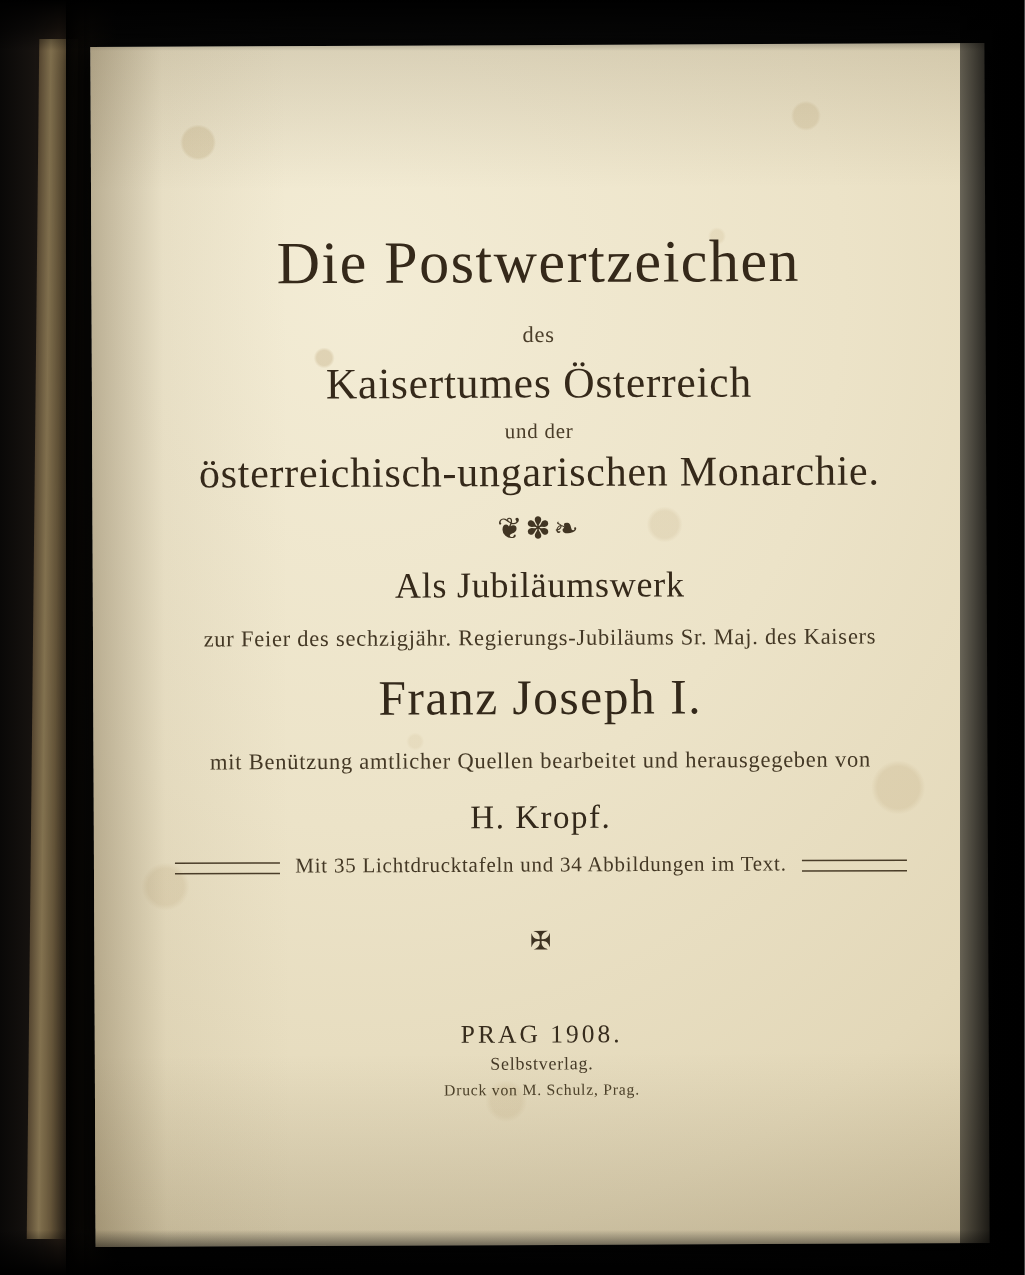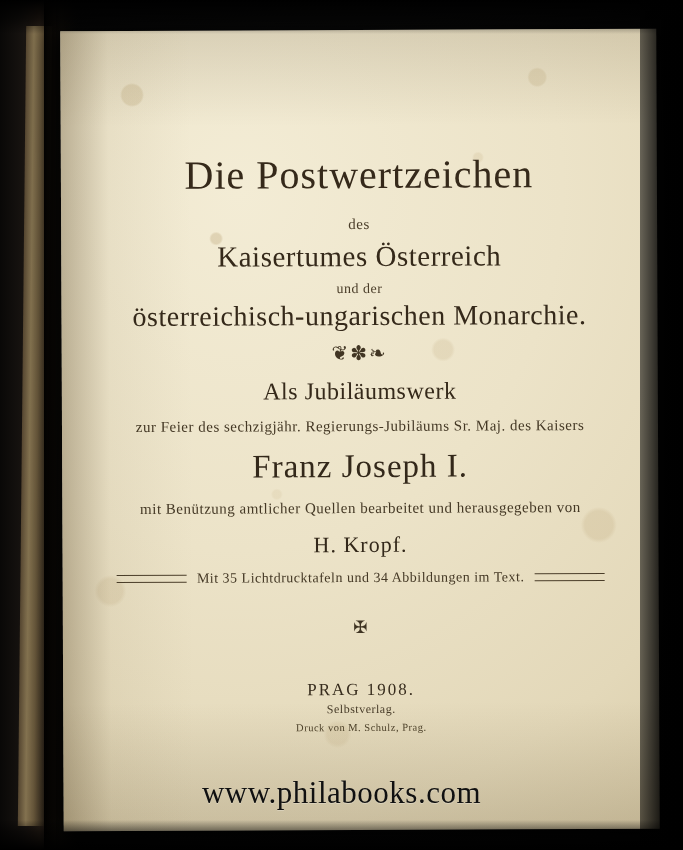--- a/index.html
+++ b/index.html
@@ -326,14 +326,13 @@
 
       <div class="t printer">Druck von M. Schulz, Prag.</div>
 
     </div>
   </div>
 
   <div class="page-shadow-right"></div>
   <div class="page-shadow-top"></div>
   <div class="page-shadow-bottom"></div>
 
-  <div class="watermark">www.philabooks.com</div>
 </div>
 
 </body></html>

